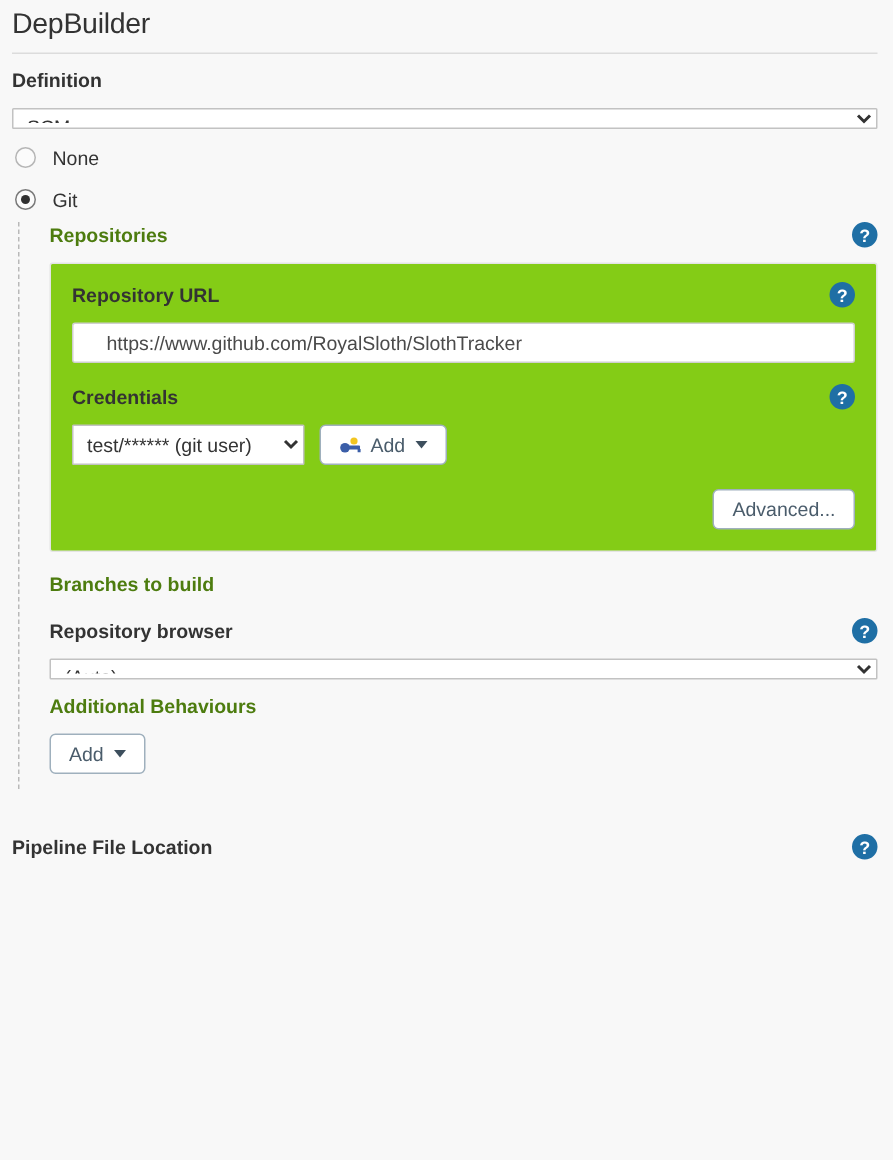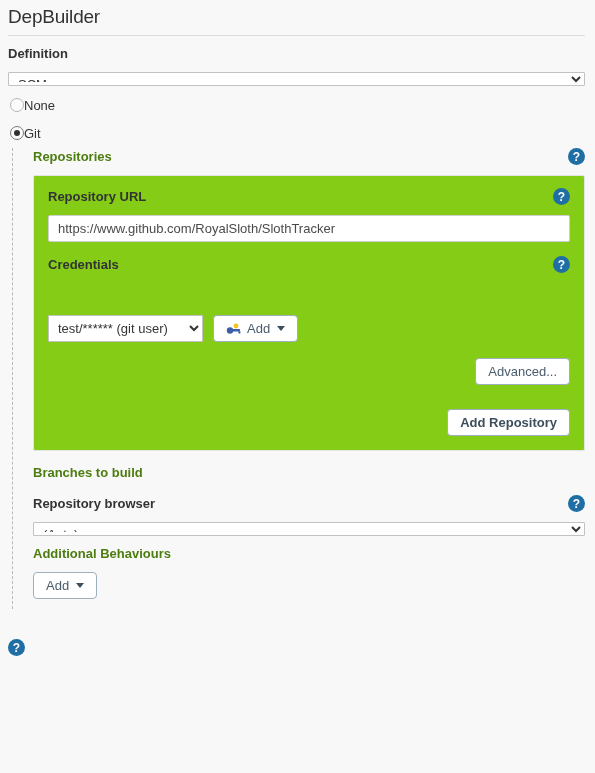--- a/index.html
+++ b/index.html
@@ -43,21 +43,21 @@
     font-size: 13px;
     color: #4d7c0f;
     line-height: 16px;
   }
 
   
   .text-input {
     display: block;
     width: 100%;
     height: 27px;
-    padding: 3px 9px;
+    padding: 3px 22px;
     font-family: "Liberation Sans", sans-serif;
     font-size: 13px;
     color: #4a4a4a;
     background: #ffffff;
     border: 1px solid #cfcfcf;
     border-radius: 2px;
     outline: none;
   }
   select.native-select {
     display: block;
@@ -74,21 +74,21 @@
   }
   select.small-select {
     height: 27px;
     font-size: 13px;
   }
 
   
   .radio-row {
     display: flex;
     align-items: center;
-    gap: 0;
+    gap: 11px;
     height: 22px;
   }
   .radio-dot {
     width: 14px; height: 14px;
     border-radius: 50%;
     border: 1px solid #b6b6b6;
     background: #fbfbfb;
     position: relative;
     flex: 0 0 auto;
   }
@@ -173,21 +173,21 @@
     border: 1px solid #e4e4e4;
     border-radius: 2px;
     padding: 12px 14px 14px 14px;
     margin-top: 10px;
   }
 
   .btn-stack {
     display: flex;
     flex-direction: column;
     align-items: flex-end;
-    gap: 24px;
+    gap: 8px;
     margin-top: 16px;
   }
 
   .spacer-10 { height: 10px; }
   .spacer-14 { height: 14px; }
   .spacer-6 { height: 6px; }
 
   
   .pipeline-block { padding: 0 10px 0 8px; }
 </style>
@@ -236,41 +236,40 @@
     <input class="text-input" type="text" value="https://www.github.com/RoyalSloth/SlothTracker" style="">
 
     <div class="spacer-14"></div>
 
     <div class="row-between">
       <span class="field-label">Credentials</span>
       <span class="help-icon">?</span>
     </div>
     <div class="spacer-10"></div>
 
-    <div style="display:flex; align-items:center; gap:10px;margin-top:32px;">
+    <div style="display:flex; align-items:center; gap:10px;">
       <select class="native-select small-select" style="width:155px;">
         <option>test/****** (git user)</option>
       </select>
       <button class="btn">
         <span class="key-icon">
           <svg width="16" height="12" viewBox="0 0 16 12" xmlns="http://www.w3.org/2000/svg">
             <circle cx="4" cy="7.5" r="3.2" fill="#3b5ea8"></circle>
             <circle cx="10" cy="3" r="2.4" fill="#f2c521"></circle>
             <rect x="5.5" y="6" width="8.5" height="2.6" rx="0.6" fill="#3b5ea8"></rect>
             <rect x="12.4" y="8.3" width="2" height="2.2" fill="#3b5ea8"></rect>
           </svg>
         </span>
         <span>Add</span>
         <span class="caret"></span>
       </button>
     </div>
 
     <div class="btn-stack">
       <button class="btn" style="min-width:95px;">Advanced...</button>
-      <button class="btn strong" style="min-width:95px;">Add Repository</button>
     </div>
   </div>
 
   <div class="spacer-14"></div>
 
   
   <div class="section-label">Branches to build</div>
 
   <div class="spacer-14"></div>
 
@@ -290,16 +289,17 @@
   <div class="section-label">Additional Behaviours</div>
   <div class="spacer-10"></div>
   <button class="btn" style="min-width:62px;">
     <span>Add</span>
     <span class="caret"></span>
   </button>
 </div>
 
 <div class="pipeline-block" style="margin-top:30px;">
   <div class="row-between">
+    <span class="field-label">Pipeline File Location</span>
     <span class="help-icon">?</span>
   </div>
   <div class="spacer-14"></div>
 </div>
 
 </body></html>

